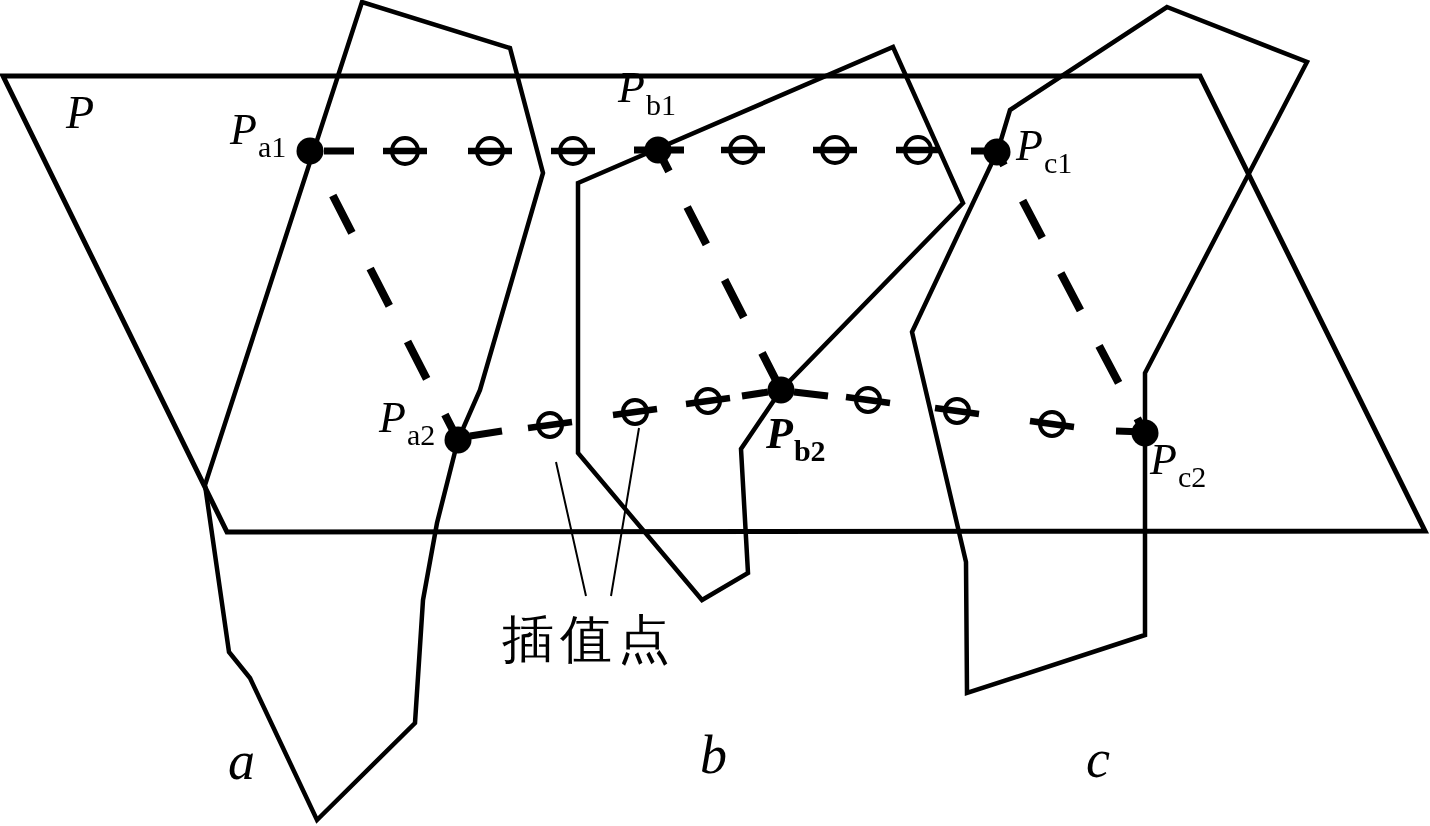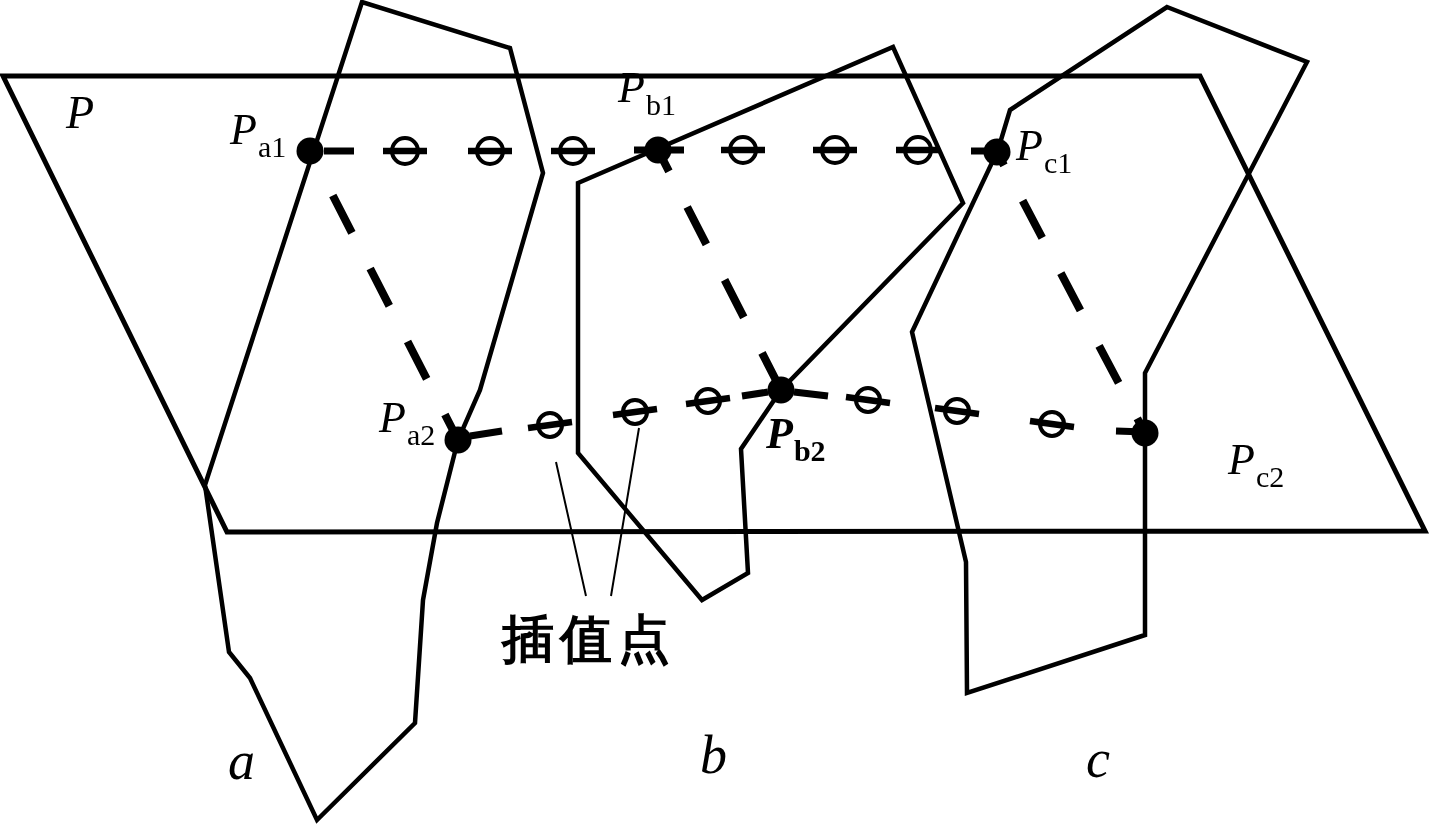--- a/index.html
+++ b/index.html
@@ -16,26 +16,26 @@
   
   .lbl{position:absolute;color:#000;line-height:1;white-space:nowrap;}
   .plane-name{left:66px;top:90px;font-style:italic;font-size:46px;}
   .pmain{font-style:italic;font-size:44px;}
   .psub{font-style:normal;font-size:30px;position:relative;top:13px;margin-left:1px;}
   .lbl-Pa1{left:230px;top:108px;}
   .lbl-Pb1{left:618px;top:66px;}
   .lbl-Pc1{left:1016px;top:124px;}
   .lbl-Pa2{left:343px;top:396px;margin-left:36px;}
   .lbl-Pb2{left:766px;top:412px;font-weight:bold;}
-  .lbl-Pc2{left:1228px;top:438px;text-align:center;}
+  .lbl-Pc2{left:1150px;top:438px;text-align:center;}
   .section-name{font-style:italic;font-size:54px;}
   .lbl-a{left:228px;top:734px;}
   .lbl-b{left:700px;top:728px;}
   .lbl-c{left:1086px;top:732px;}
-  .cjk{left:502px;top:614px;font-size:52px;font-weight:bold;letter-spacing:6px;
+  .cjk{left:502px;top:614px;font-size:52px;font-weight:normal;letter-spacing:6px;
        font-family:"Liberation Serif","DejaVu Serif",serif;}
 </style>
 </head>
 <body>
 
 <div class="figure">
 
   <svg width="1430" height="826" viewBox="0 0 1430 826">
     <path class="plane-outline" d="M3,76 L1200,76 L1425,531 L227,532 Z"></path>
     <path class="outline" d="M362,2 L510,48 L543,173 L480,390 L458,440 L437,523 L423,600 L415,723 L317,820 L250,678 L229,652 L205,485 Z"></path>

